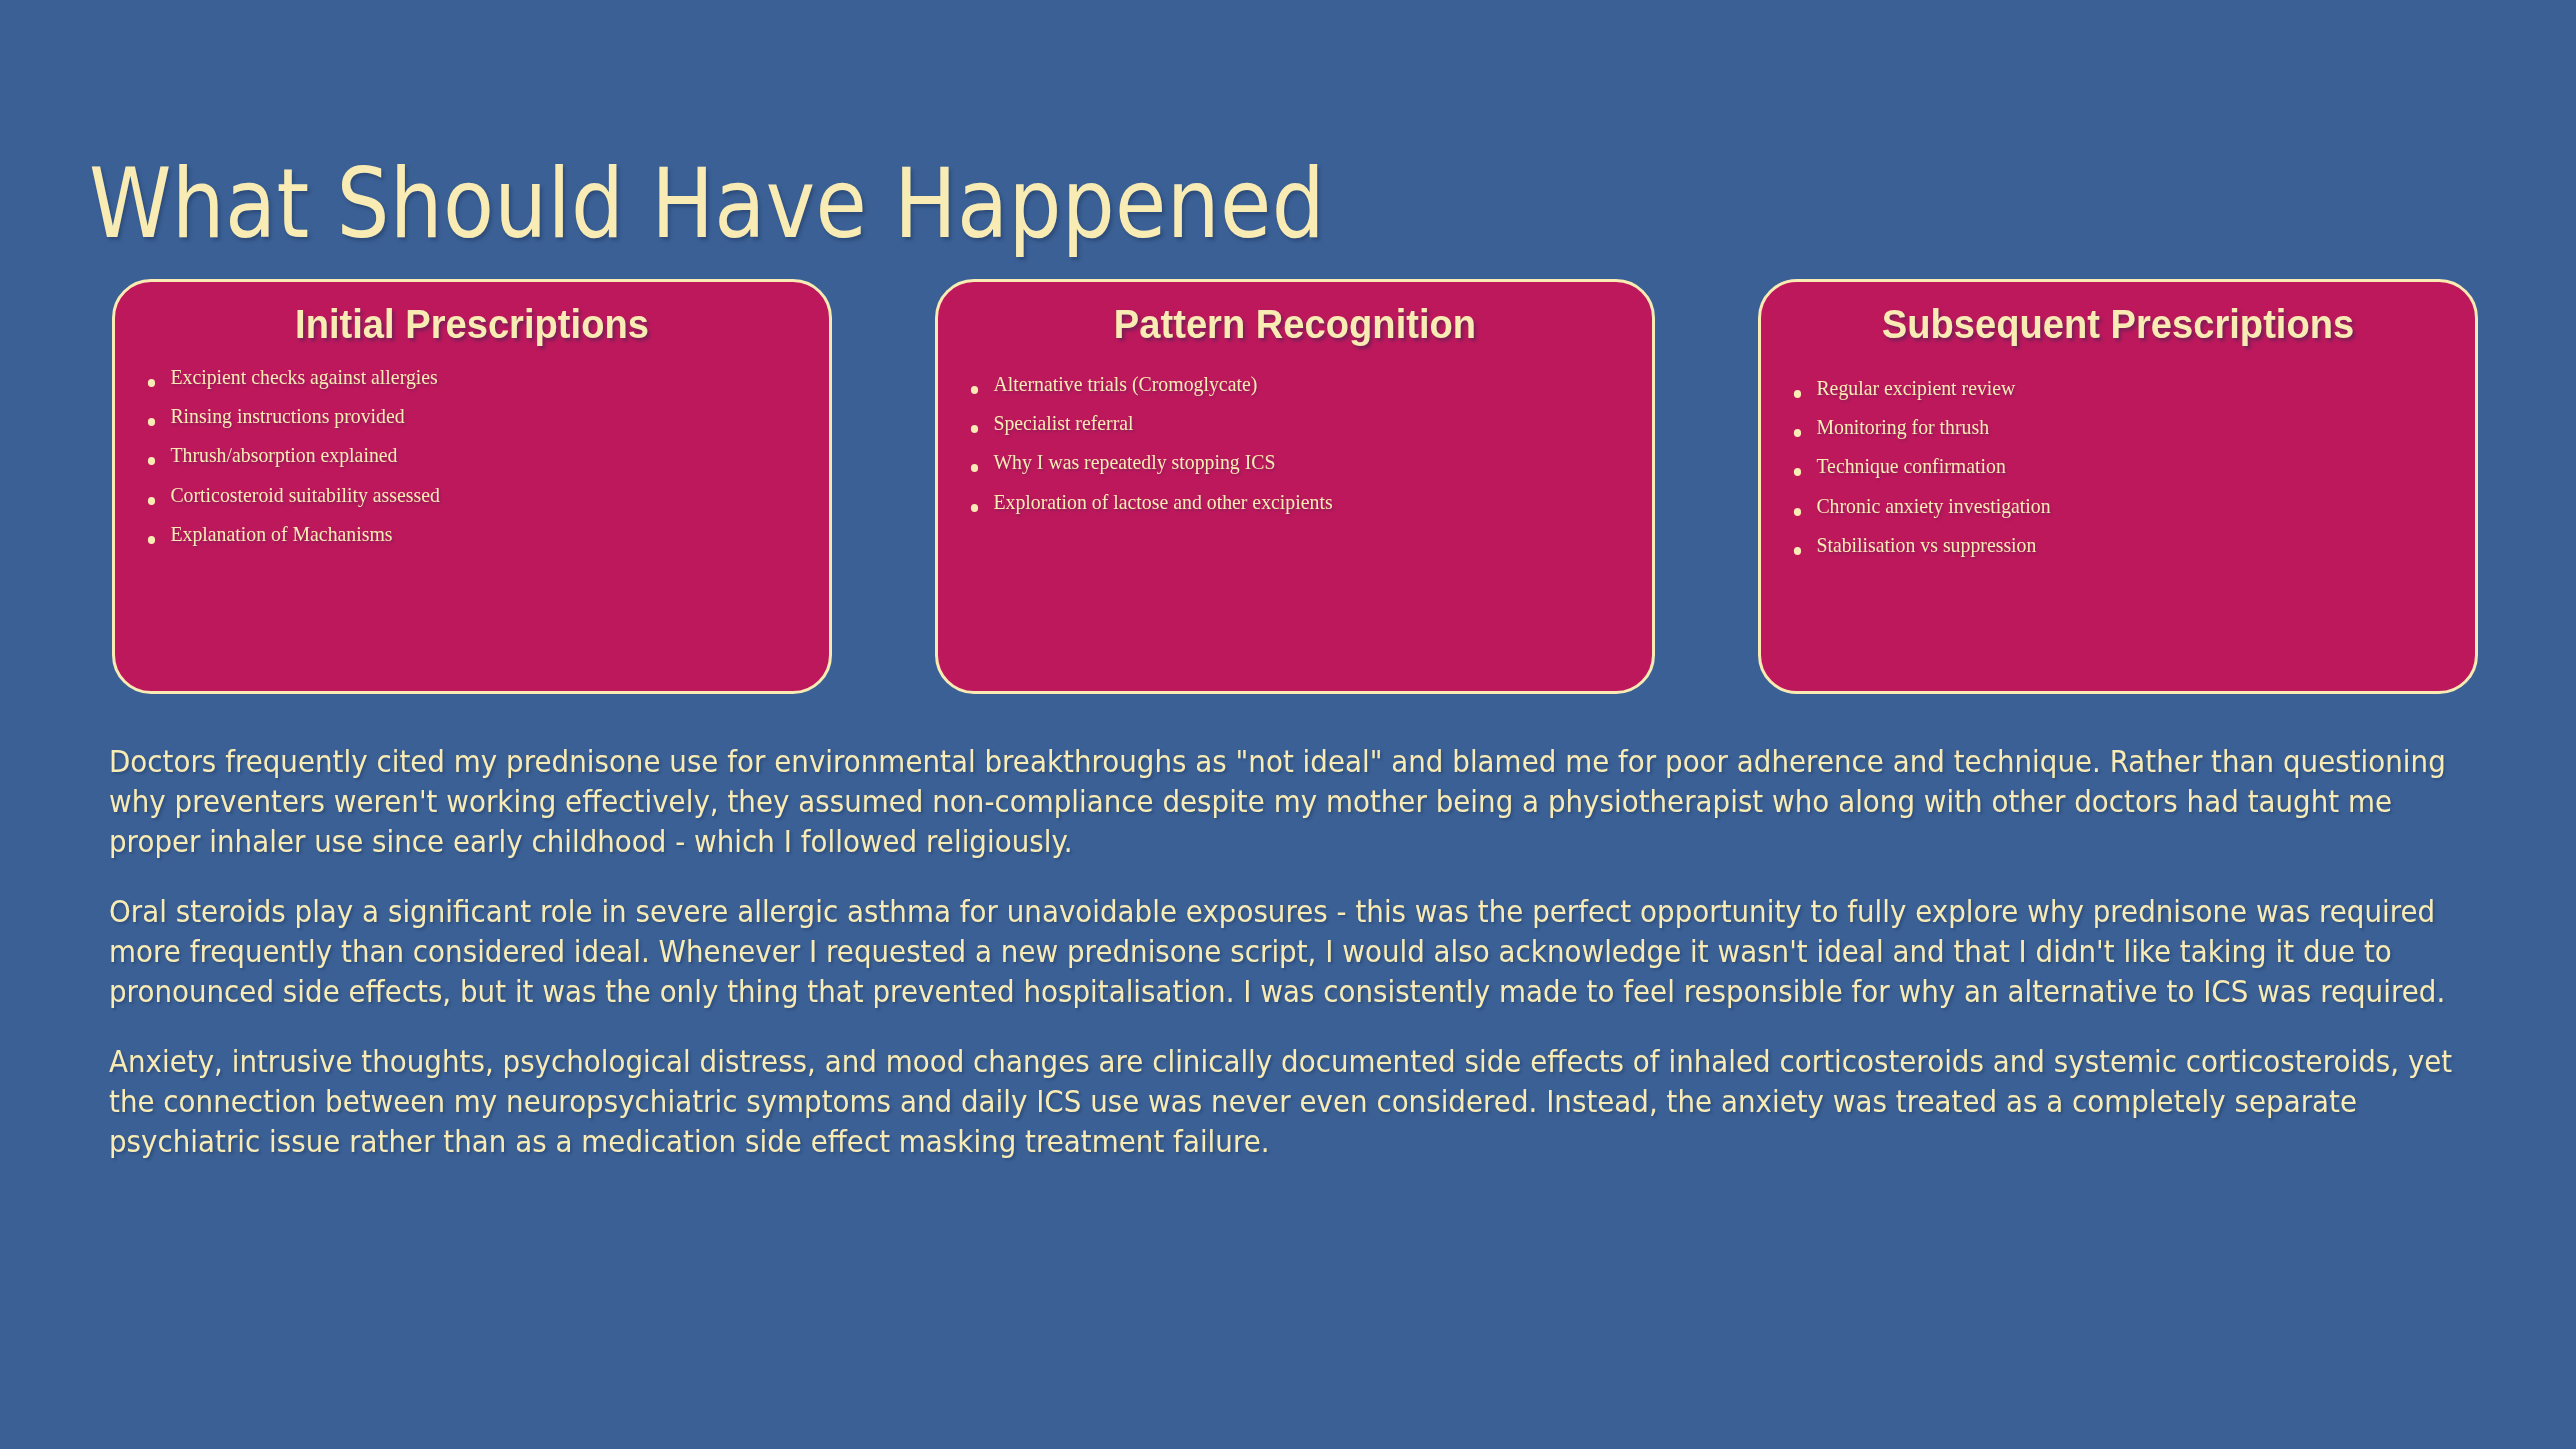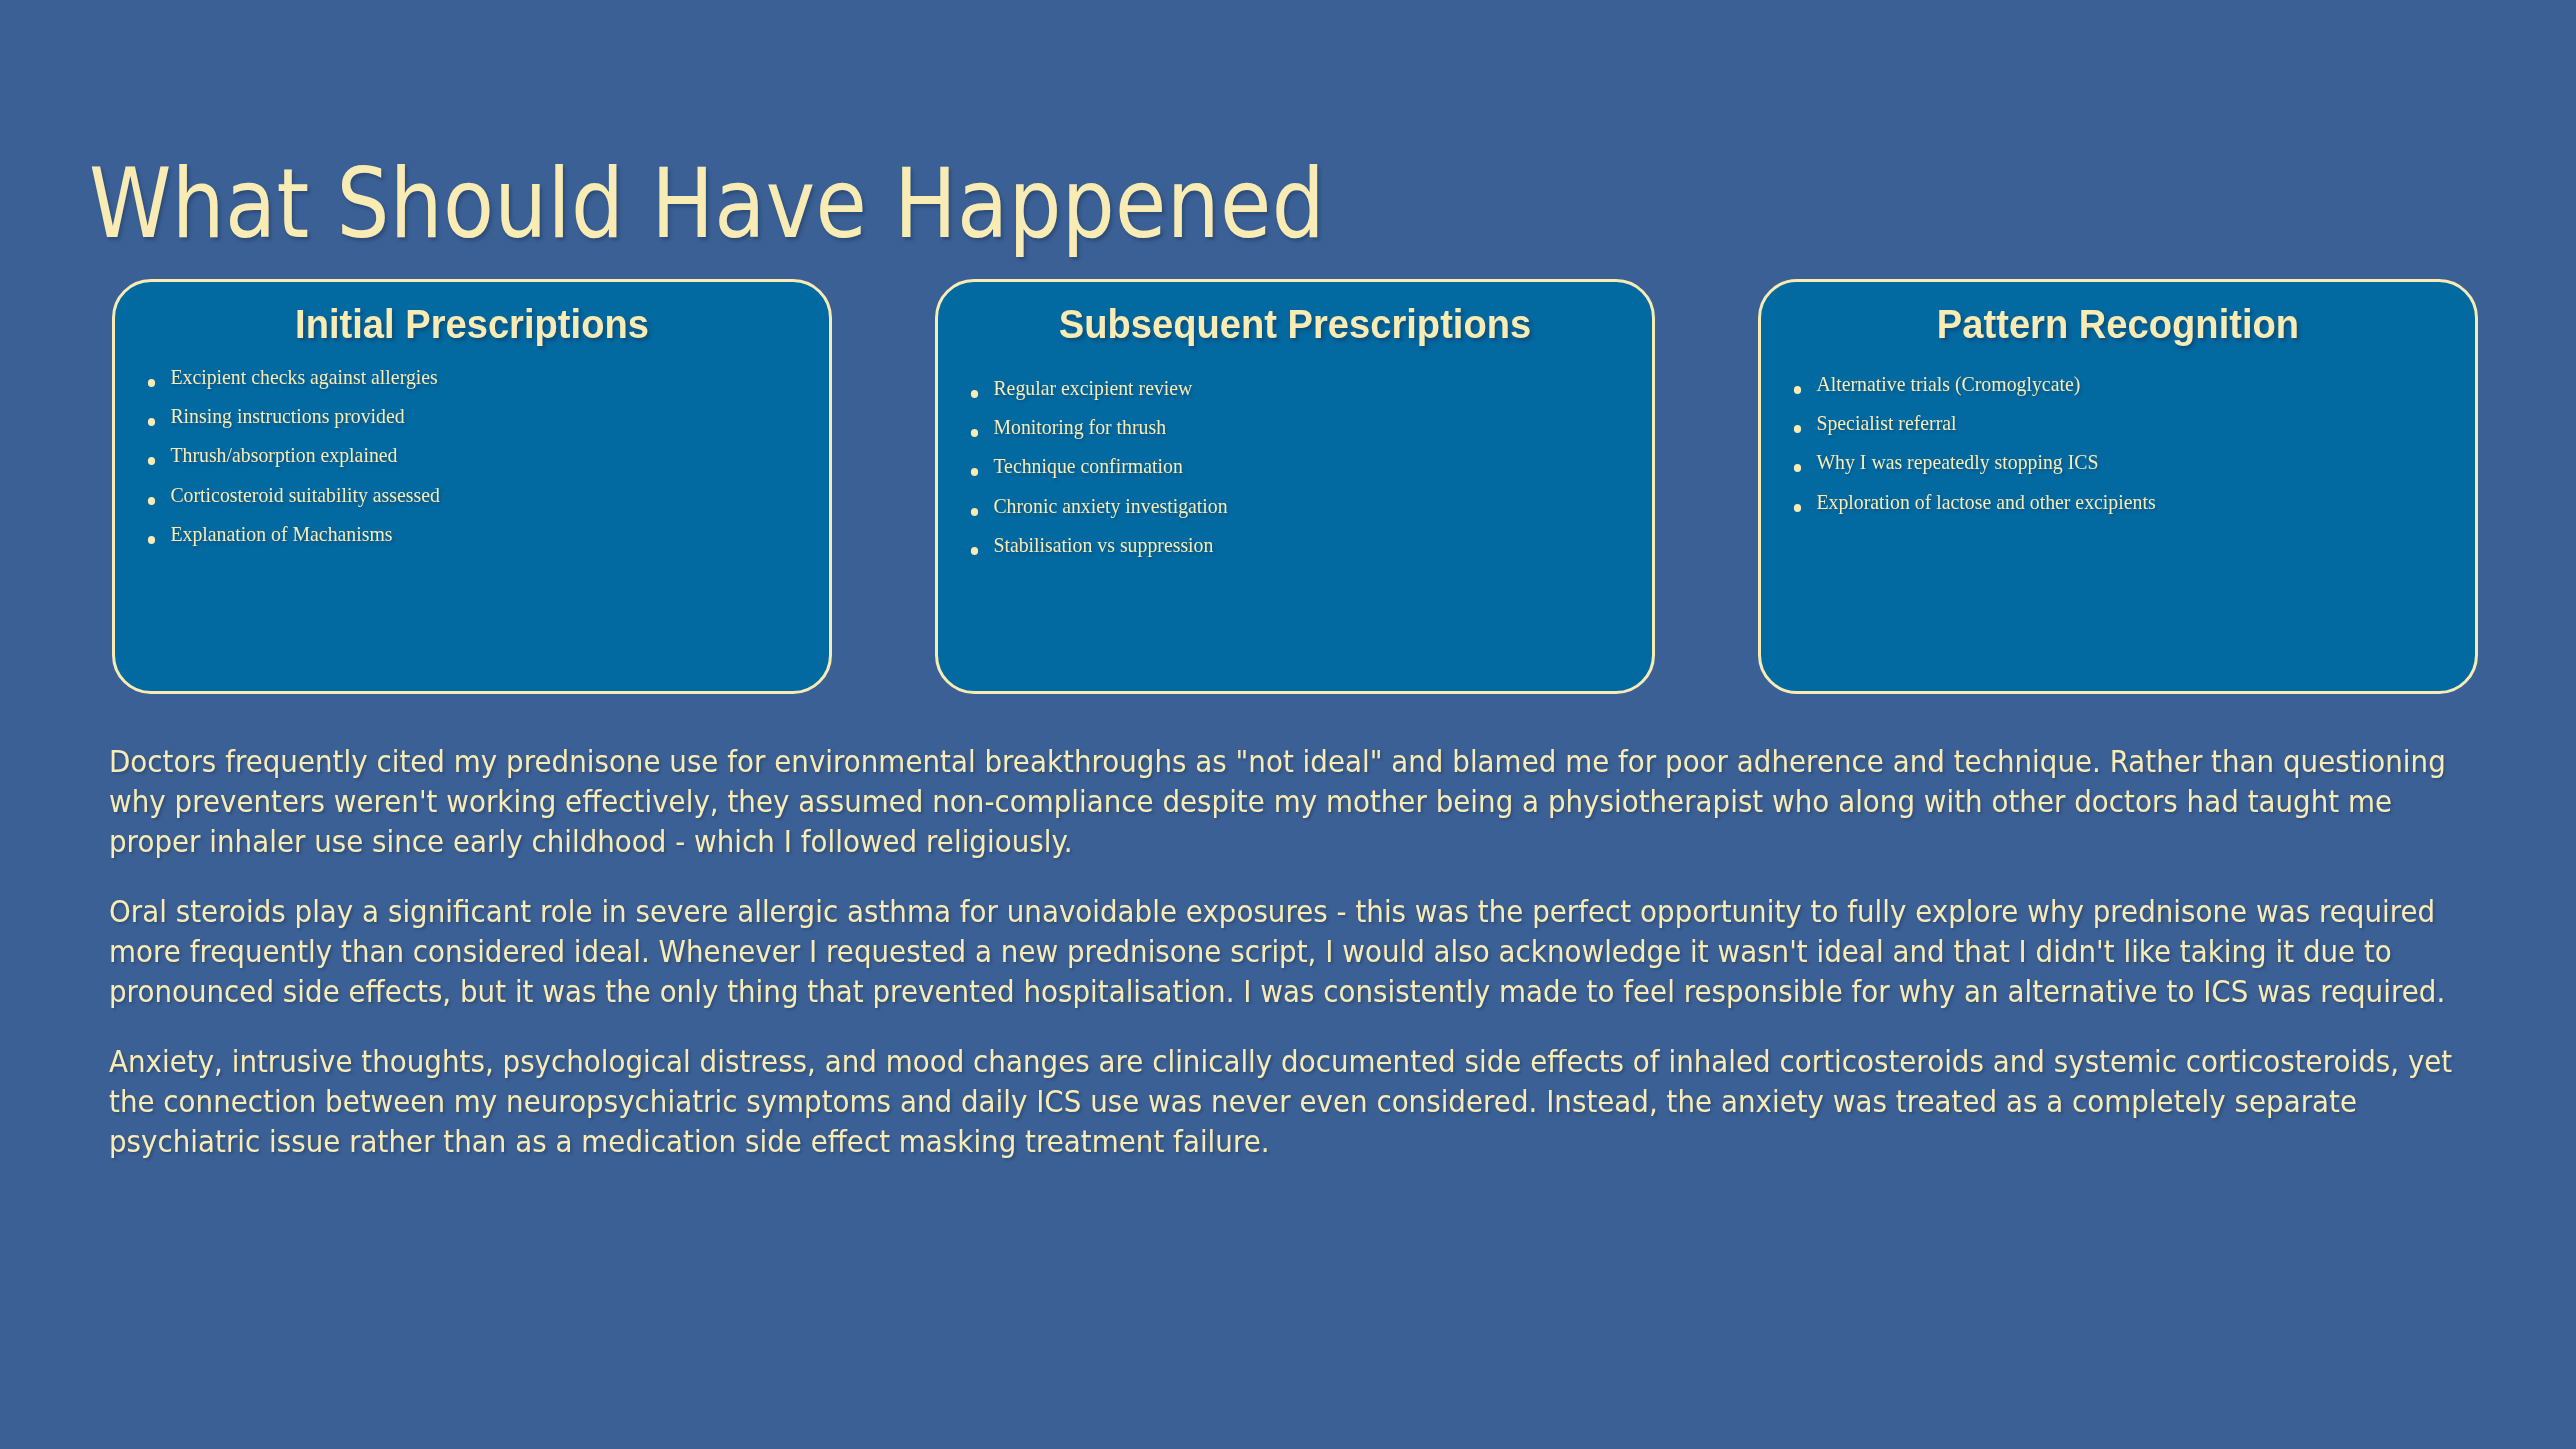--- a/index.html
+++ b/index.html
@@ -47,21 +47,21 @@
     height: 415px;
     display: flex;
     justify-content: space-between;
     align-items: stretch;
   }
 
   .card {
     position: relative;
     width: 720px;
     box-sizing: border-box;
-    background: #0369a1;
+    background: #be185d;
     border: 3.6px solid #f8ecb4;
     border-radius: 39px;
     padding: 19.7px 23px 23px 23px;
     display: flex;
     flex-direction: column;
   }
 
   .card-title {
     text-align: center;
     font-family: "Liberation Sans", sans-serif;
@@ -160,20 +160,42 @@
           <span class="bullet"></span>
           <span>Corticosteroid suitability assessed</span>
         </li>
         <li>
           <span class="bullet"></span>
           <span>Explanation of Machanisms</span>
         </li>
       </ul>
     </div>
 
+    <div class="card c3">
+      <div class="card-title">Pattern Recognition</div>
+      <ul class="card-list">
+        <li>
+          <span class="bullet"></span>
+          <span>Alternative trials (Cromoglycate)</span>
+        </li>
+        <li>
+          <span class="bullet"></span>
+          <span>Specialist referral</span>
+        </li>
+        <li>
+          <span class="bullet"></span>
+          <span>Why I was repeatedly stopping ICS</span>
+        </li>
+        <li>
+          <span class="bullet"></span>
+          <span>Exploration of lactose and other excipients</span>
+        </li>
+      </ul>
+    </div>
+
     <div class="card c2">
       <div class="card-title">Subsequent Prescriptions</div>
       <ul class="card-list">
         <li>
           <span class="bullet"></span>
           <span>Regular excipient review</span>
         </li>
         <li>
           <span class="bullet"></span>
           <span>Monitoring for thrush</span>
@@ -182,42 +204,20 @@
           <span class="bullet"></span>
           <span>Technique confirmation</span>
         </li>
         <li>
           <span class="bullet"></span>
           <span>Chronic anxiety investigation</span>
         </li>
         <li>
           <span class="bullet"></span>
           <span>Stabilisation vs suppression</span>
-        </li>
-      </ul>
-    </div>
-
-    <div class="card c3">
-      <div class="card-title">Pattern Recognition</div>
-      <ul class="card-list">
-        <li>
-          <span class="bullet"></span>
-          <span>Alternative trials (Cromoglycate)</span>
-        </li>
-        <li>
-          <span class="bullet"></span>
-          <span>Specialist referral</span>
-        </li>
-        <li>
-          <span class="bullet"></span>
-          <span>Why I was repeatedly stopping ICS</span>
-        </li>
-        <li>
-          <span class="bullet"></span>
-          <span>Exploration of lactose and other excipients</span>
         </li>
       </ul>
     </div>
 
   </div>
 
   <div class="body-copy">
     <p>Doctors frequently cited my prednisone use for environmental breakthroughs as "not ideal" and blamed me for poor adherence and technique. Rather than questioning why preventers weren't working effectively, they assumed non-compliance despite my mother being a physiotherapist who along with other doctors had taught me proper inhaler use since early childhood - which I followed religiously.</p>
     <p>Oral steroids play a significant role in severe allergic asthma for unavoidable exposures - this was the perfect opportunity to fully explore why prednisone was required more frequently than considered ideal. Whenever I requested a new prednisone script, I would also acknowledge it wasn't ideal and that I didn't like taking it due to pronounced side effects, but it was the only thing that prevented hospitalisation. I was consistently made to feel responsible for why an alternative to ICS was required.</p>
     <p>Anxiety, intrusive thoughts, psychological distress, and mood changes are clinically documented side effects of inhaled corticosteroids and systemic corticosteroids, yet the connection between my neuropsychiatric symptoms and daily ICS use was never even considered. Instead, the anxiety was treated as a completely separate psychiatric issue rather than as a medication side effect masking treatment failure.</p>

